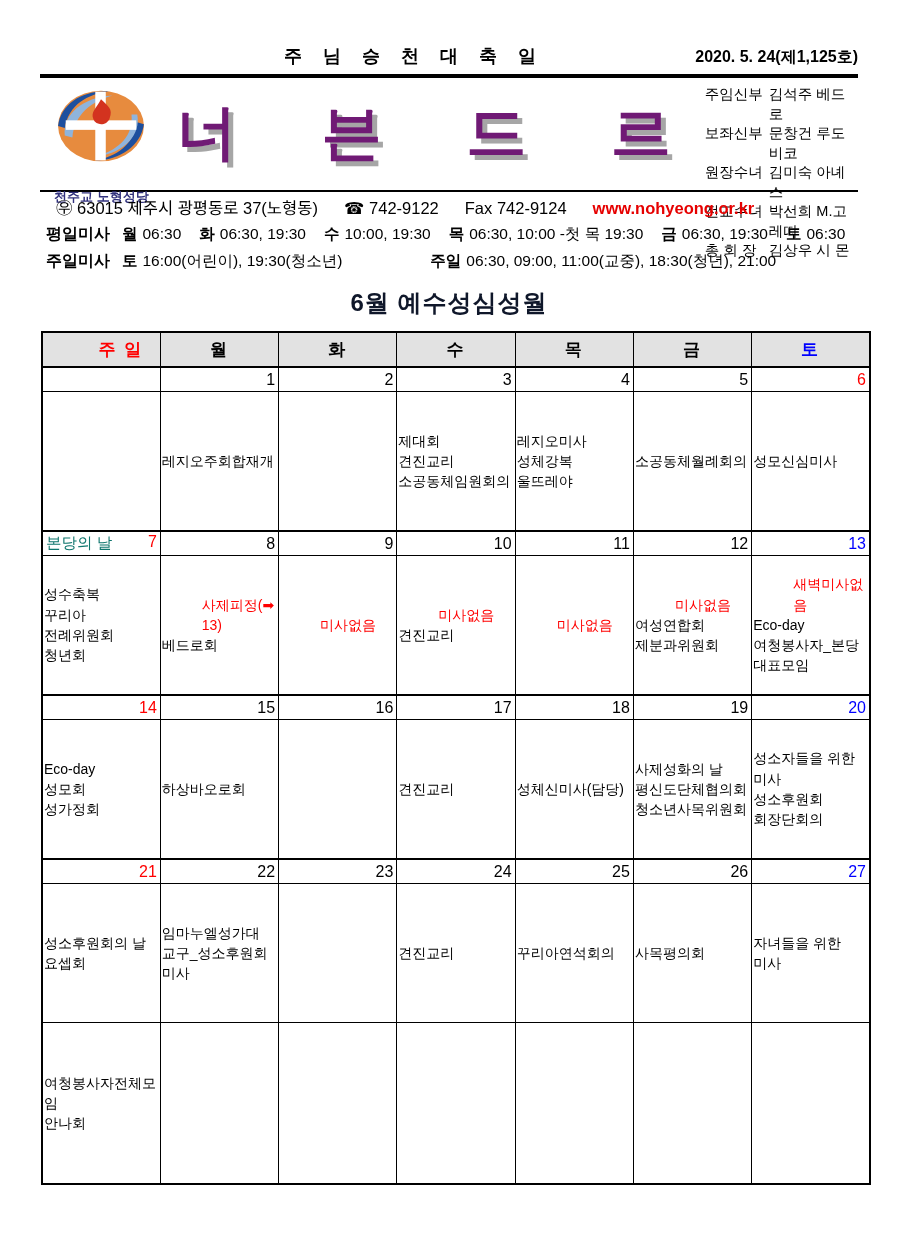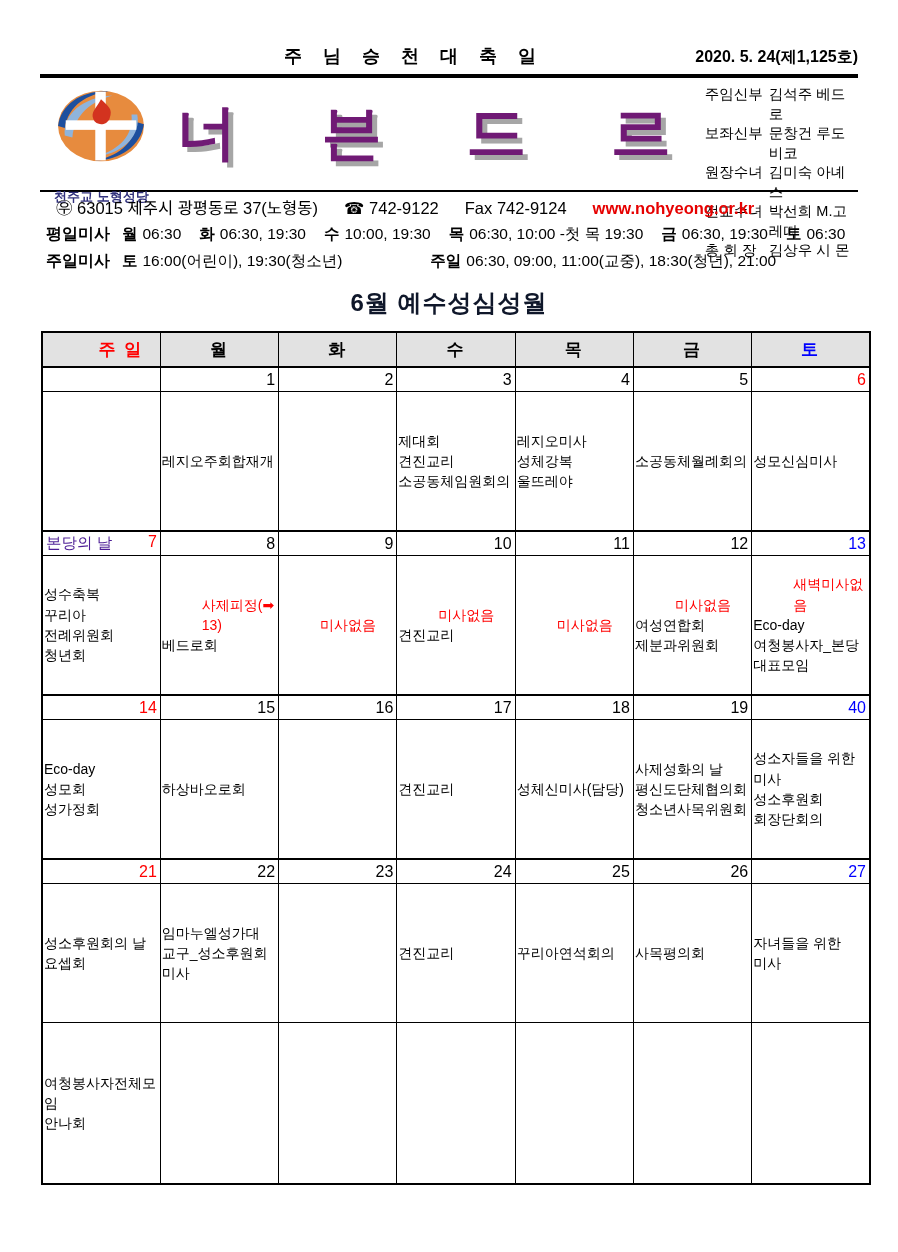--- a/index.html
+++ b/index.html
@@ -33,21 +33,21 @@
   .mass .day{font-weight:bold;margin-right:5px;}
   .mass .time{margin-right:18px;}
   .mass .gap{margin-left:70px;}
 
   
   .cal-title{text-align:center;color:#0f172a;font-size:24px;font-weight:bold;margin:14px 0 12px 0;letter-spacing:1px;}
   table.calendar{border-collapse:collapse;table-layout:fixed;margin-left:41px;width:830px;border:2px solid #000;}
   table.calendar th{height:31px;background:#e2e2e2;border:1px solid #000;font-size:17px;font-weight:bold;letter-spacing:2px;}
   tr.dates td{height:23px;border:1px solid #000;border-top:2px solid #000;text-align:right;
               font-size:16px;padding:0 3px;vertical-align:middle;}
-  tr.dates .date-prefix{float:left;color:#4c1d95;font-size:15.5px;}
+  tr.dates .date-prefix{float:left;color:#0f766e;font-size:15.5px;}
   tr.events td{height:138px;border:1px solid #000;vertical-align:middle;font-size:14px;
                line-height:1.45;padding:0 1px;word-break:break-all;}
   tr.events.last td{height:160px;}
   .c-red{color:#ff0000;padding-left:40px;}
   .c-blue{color:#0000ff;}
   .c-black{color:#000000;}
 </style>
 </head>
 <body>
 
@@ -200,21 +200,21 @@
             <div class="c-black">대표모임</div>
           </td>
         </tr>
         <tr class="dates">
           <td class="c-red"><span>14</span></td>
           <td class="c-black"><span>15</span></td>
           <td class="c-black"><span>16</span></td>
           <td class="c-black"><span>17</span></td>
           <td class="c-black"><span>18</span></td>
           <td class="c-black"><span>19</span></td>
-          <td class="c-blue"><span>40</span></td>
+          <td class="c-blue"><span>20</span></td>
         </tr>
         <tr class="events">
           <td>
             <div class="c-black">Eco-day</div>
             <div class="c-black">성모회</div>
             <div class="c-black">성가정회</div>
           </td>
           <td>
             <div class="c-black">하상바오로회</div>
           </td>

